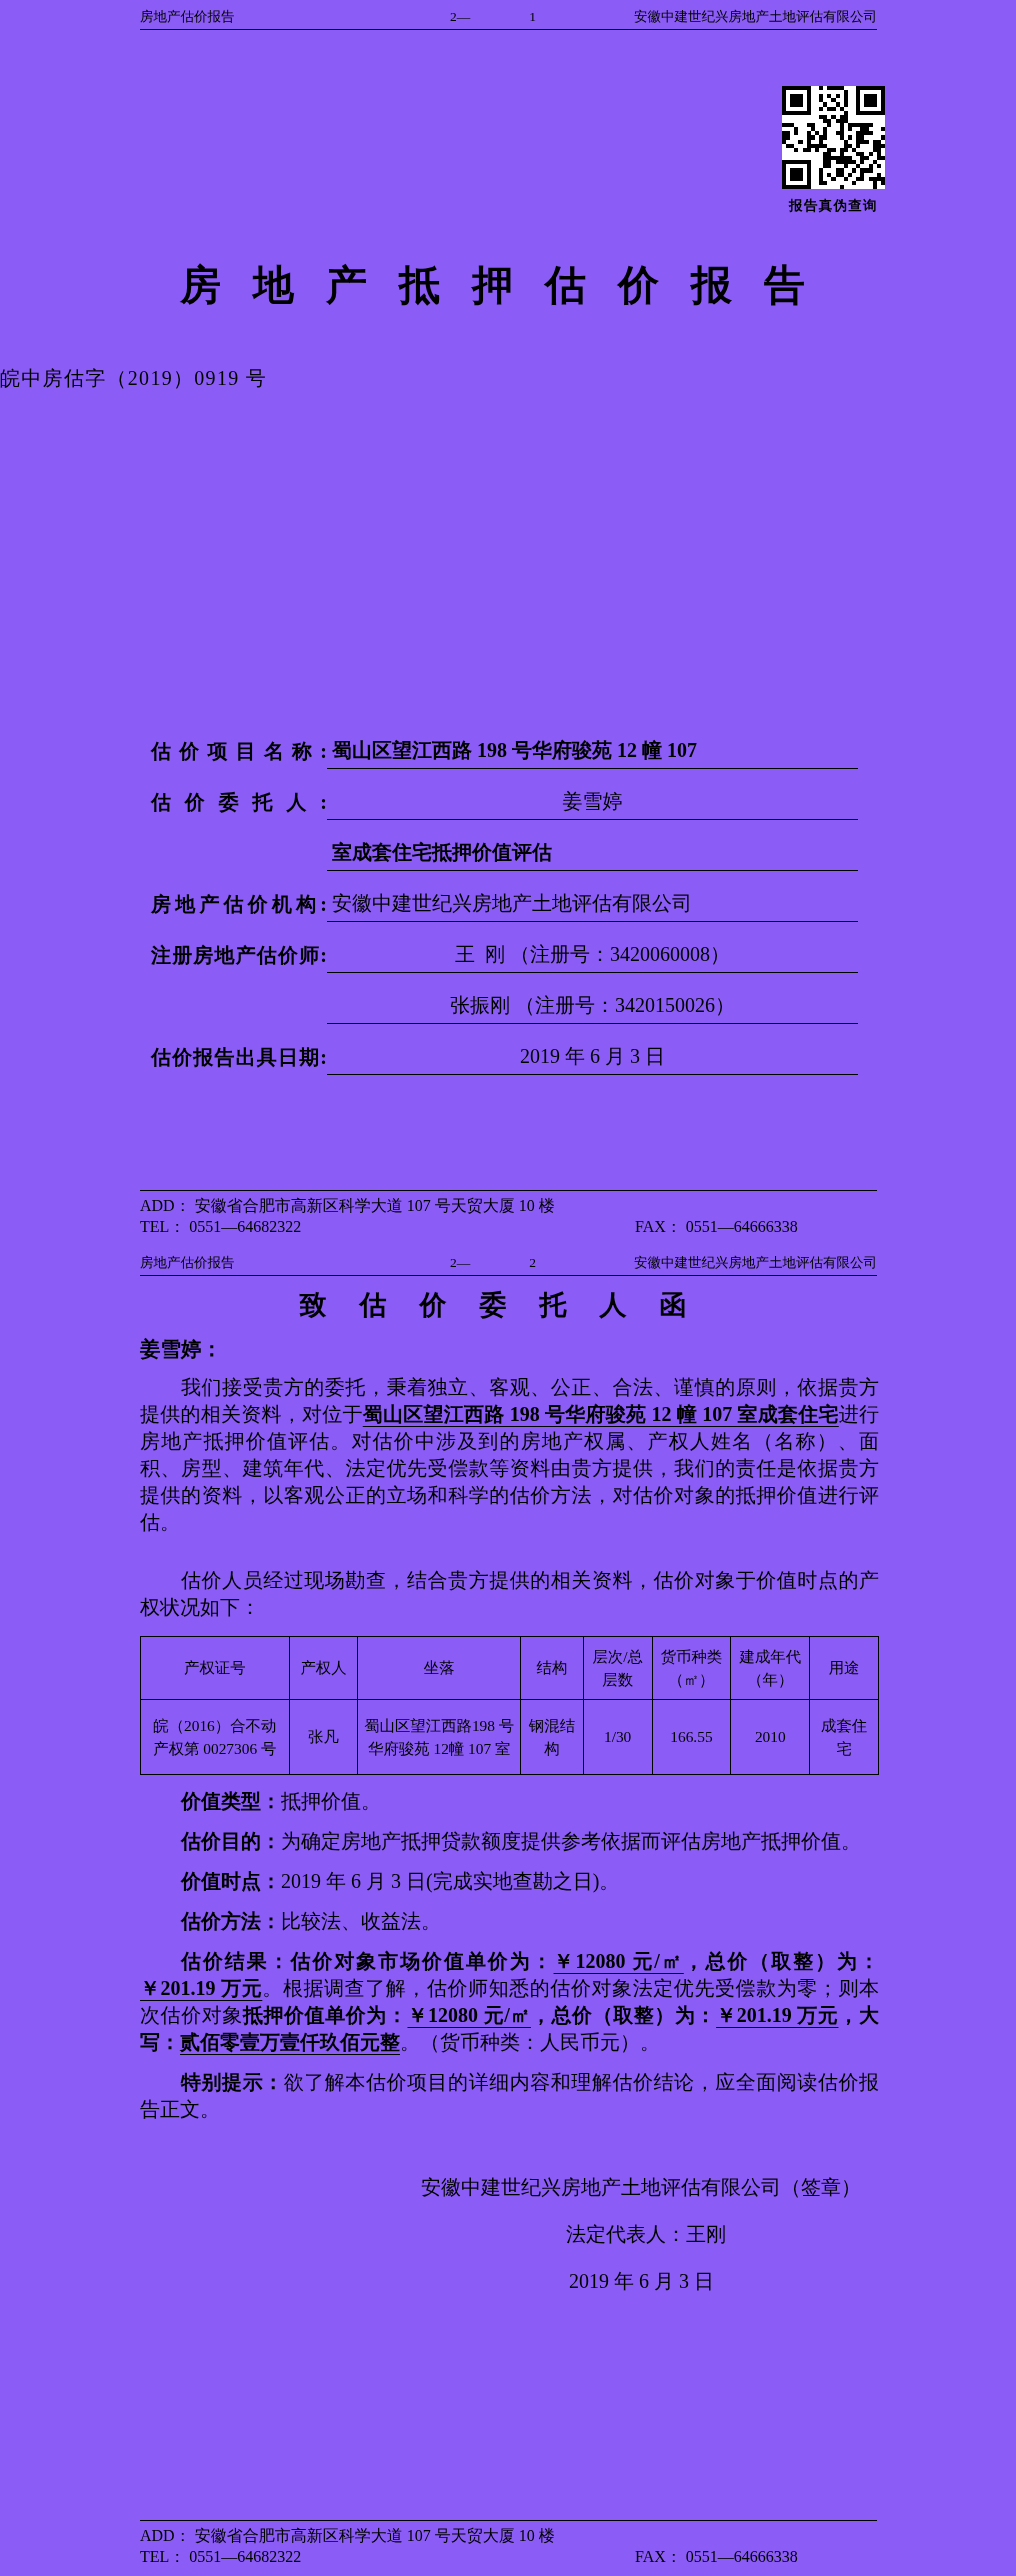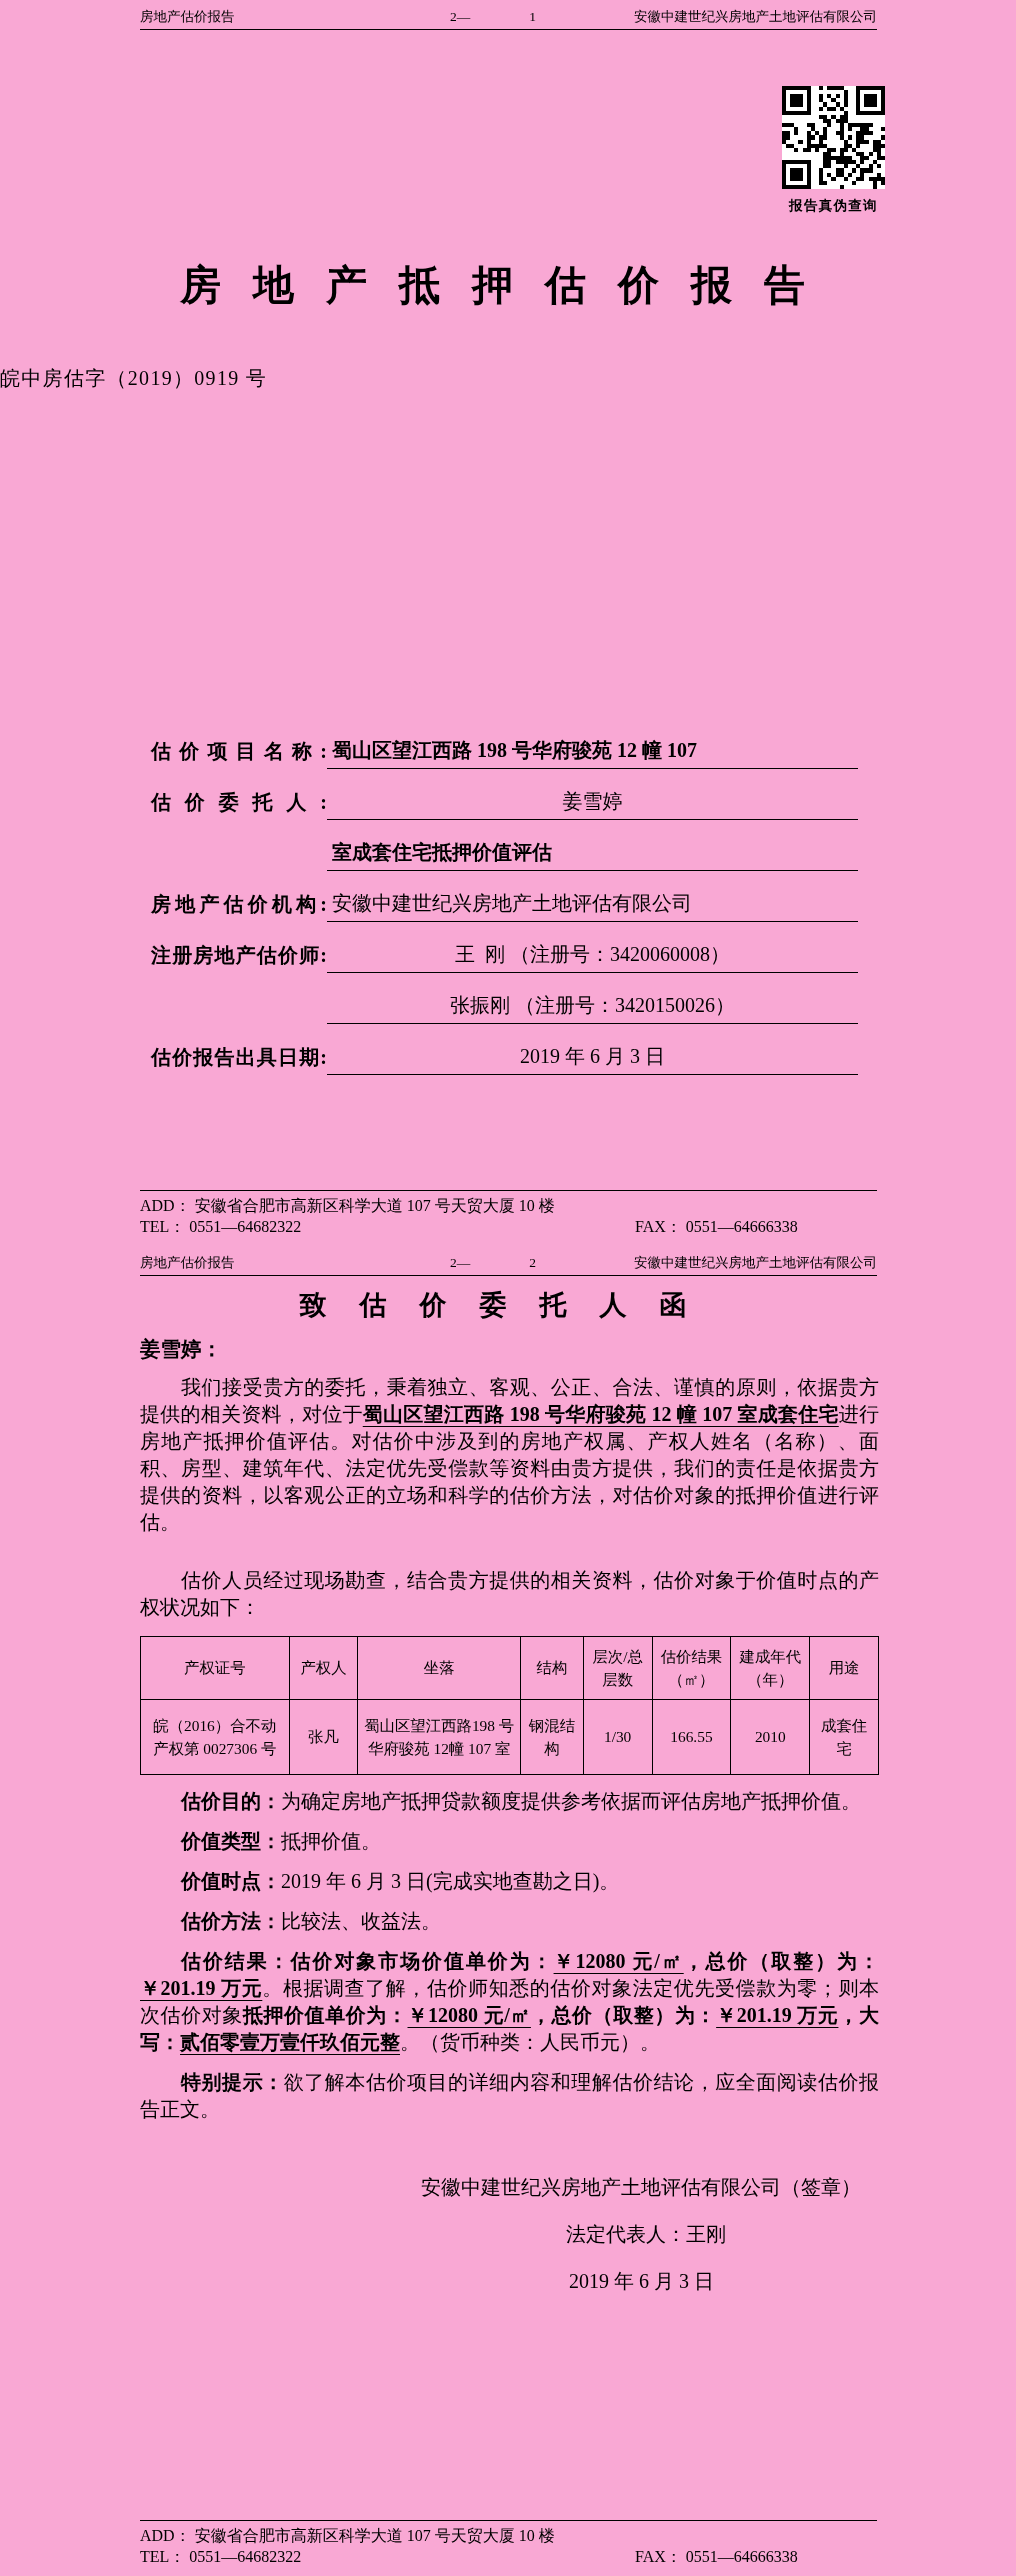--- a/index.html
+++ b/index.html
@@ -1,21 +1,21 @@
 <!DOCTYPE html>
 <html style="font-size:10.3px"><head>
 <meta charset="utf-8">
 <style>
   * { box-sizing: border-box; margin: 0; padding: 0; }
   html, body { background: #ffffff; }
   body {
     width: 1017px; height: 2576px; position: relative;
     color: #000; font-family: "Liberation Serif", "DejaVu Serif", serif;
   }
-  .page { position: relative; width: 1017px; overflow: hidden; background: #f9a8d4; }
+  .page { position: relative; width: 1017px; overflow: hidden; background: #8b5cf6; }
   .page1 { height: 1246px; }
   .page2 { height: 1330px; }
 
   
   .page-header {
     position: absolute; top: 7.7px; left: 140px; right: 140px;
     display: flex; align-items: flex-end;
     font-size: 13.5px; line-height: 18px;
     border-bottom: 1.3px solid #000; padding-bottom: 3.2px;
   }
@@ -439,41 +439,41 @@
             <col style="width:78px">
             <col style="width:68px">
         </colgroup>
         <thead>
           <tr>
             <th>产权证号</th>
             <th>产权人</th>
             <th>坐落</th>
             <th>结构</th>
             <th>层次/总层数</th>
-            <th>估价结果（㎡）</th>
+            <th>货币种类（㎡）</th>
             <th>建成年代（年）</th>
             <th>用途</th>
           </tr>
         </thead>
         <tbody>
           <tr>
             <td>皖（2016）合不动产权第 0027306 号</td>
             <td>张凡</td>
             <td>蜀山区望江西路198 号华府骏苑 12幢 107 室</td>
             <td>钢混结构</td>
             <td>1/30</td>
             <td>166.55</td>
             <td>2010</td>
             <td>成套住宅</td>
           </tr>
         </tbody>
       </table>
 
+      <p class="para mt"><span class="b">价值类型：</span><span>抵押价值。</span></p>
       <p class="para mt"><span class="b">估价目的：</span><span>为确定房地产抵押贷款额度提供参考依据而评估房地产抵押价值。</span></p>
-      <p class="para mt"><span class="b">价值类型：</span><span>抵押价值。</span></p>
       <p class="para mt"><span class="b">价值时点：</span><span>2019 年 6 月 3 日(完成实地查勘之日)。</span></p>
       <p class="para mt"><span class="b">估价方法：</span><span>比较法、收益法。</span></p>
       <p class="para mt"><span class="b">估价结果：</span><span class="b">估价对象市场价值单价为：</span><span class="b u">￥12080 元/㎡</span><span class="b">，总价（取整）为：</span><span class="b u">￥201.19 万元</span><span>。根据调查了解，估价师知悉的估价对象法定优先受偿款为零；则本次估价对象</span><span class="b">抵押价值单价为：</span><span class="b u">￥12080 元/㎡</span><span class="b">，总价（取整）为：</span><span class="b u">￥201.19 万元</span><span class="b">，大写：</span><span class="b u">贰佰零壹万壹仟玖佰元整</span><span>。（货币种类：人民币元）。</span></p>
       <p class="para mt"><span class="b">特别提示：</span><span>欲了解本估价项目的详细内容和理解估价结论，应全面阅读估价报告正文。</span></p>
 
       <div class="signature">
         <div class="sig-company">安徽中建世纪兴房地产土地评估有限公司（签章）</div>
         <div class="sig-rep">法定代表人：王刚</div>
         <div class="sig-date">2019 年 6 月 3 日</div>
       </div>

